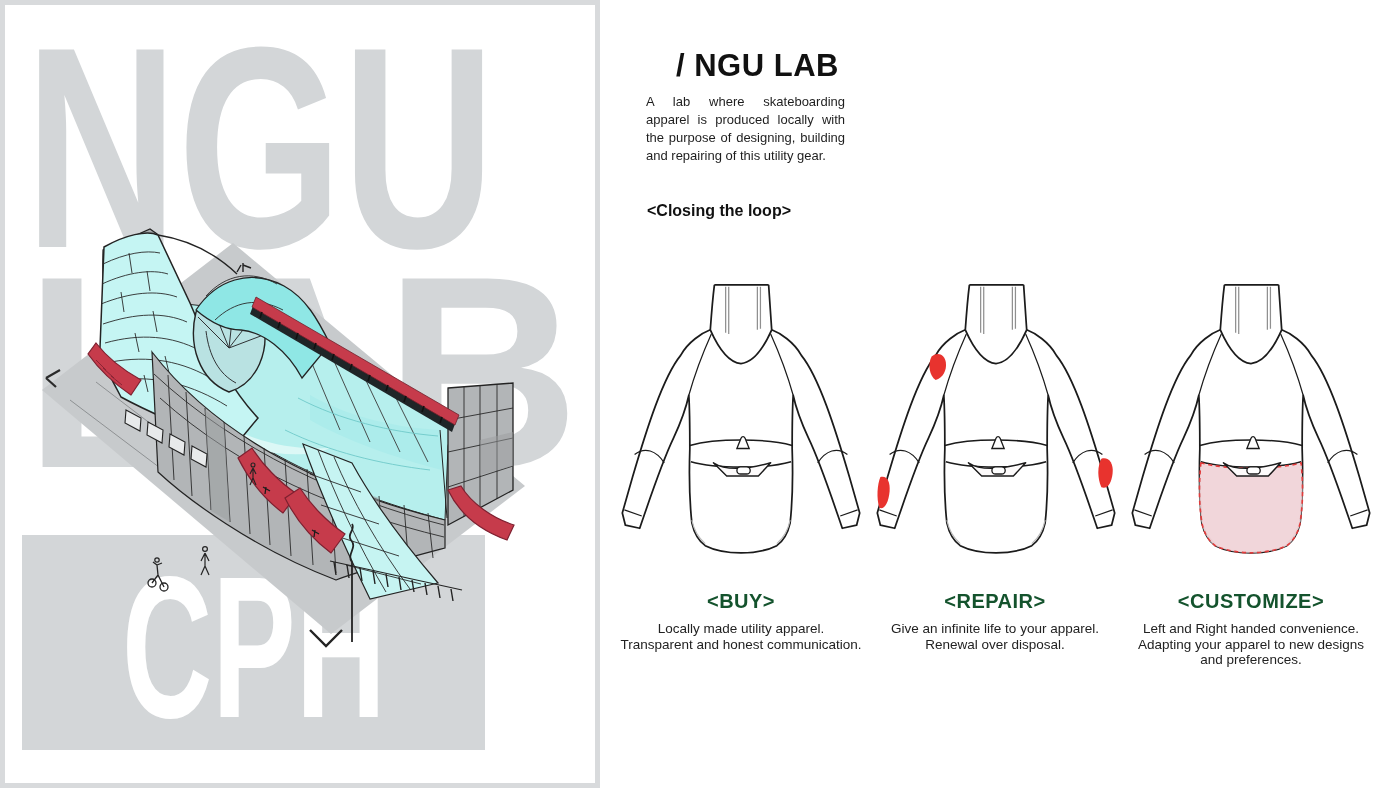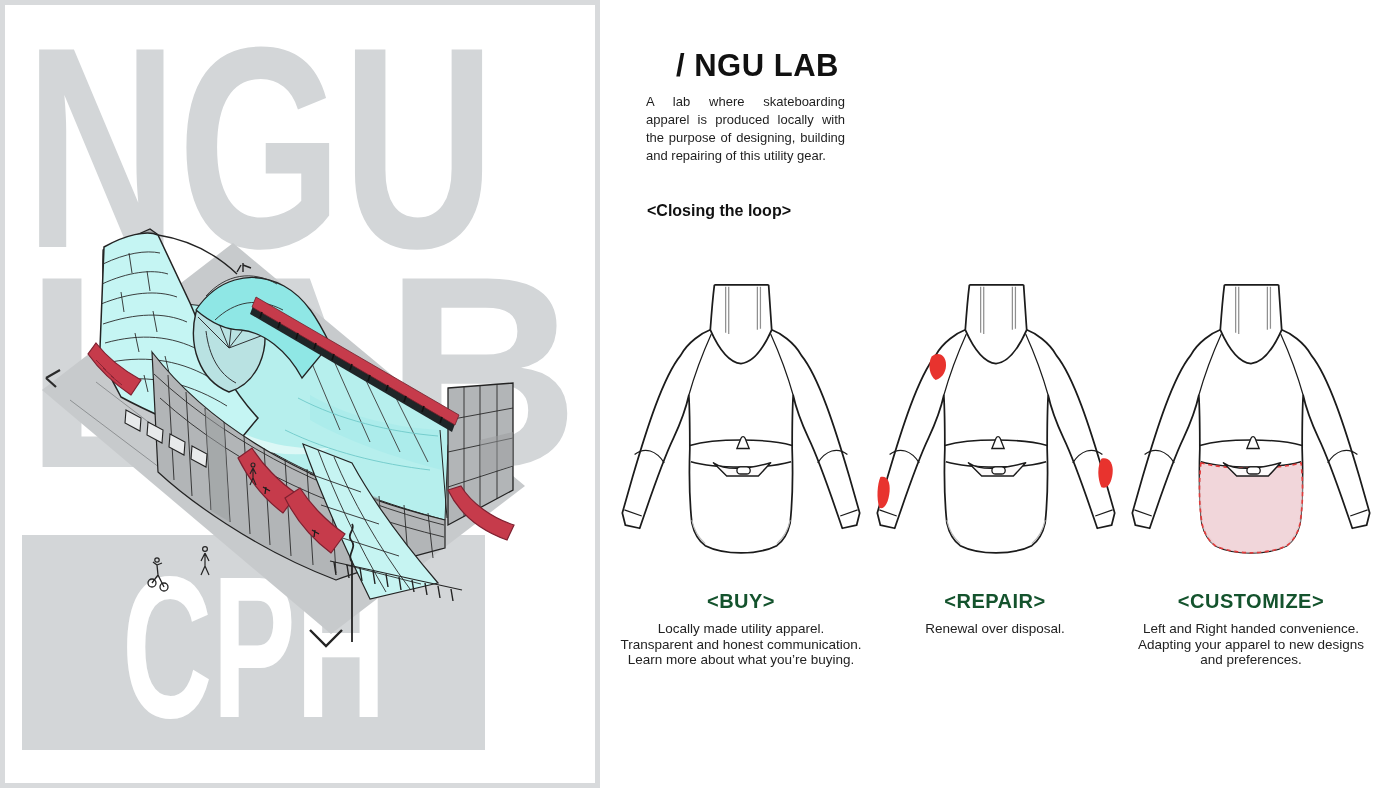--- a/index.html
+++ b/index.html
@@ -204,24 +204,24 @@
       </svg>
     </div>
 
     <div class="section-label" id="label-buy">&lt;BUY&gt;</div>
     <div class="section-label" id="label-repair">&lt;REPAIR&gt;</div>
     <div class="section-label" id="label-customize">&lt;CUSTOMIZE&gt;</div>
 
     <div class="section-desc" id="desc-buy">
       <div class="desc-line">Locally made utility apparel.</div>
       <div class="desc-line">Transparent and honest communication.</div>
-      <div class="desc-line">Learn more about what you’re buying.</div>
       <div class="desc-line"></div>
     </div>
     <div class="section-desc" id="desc-repair">
+      <div class="desc-line">Give an infinite life to your apparel.</div>
       <div class="desc-line">Renewal over disposal.</div>
       <div class="desc-line"></div>
       <div class="desc-line"></div>
     </div>
     <div class="section-desc" id="desc-customize">
       <div class="desc-line">Left and Right handed convenience.</div>
       <div class="desc-line">Adapting your apparel to new designs</div>
       <div class="desc-line">and preferences.</div>
     </div>
   </div>

